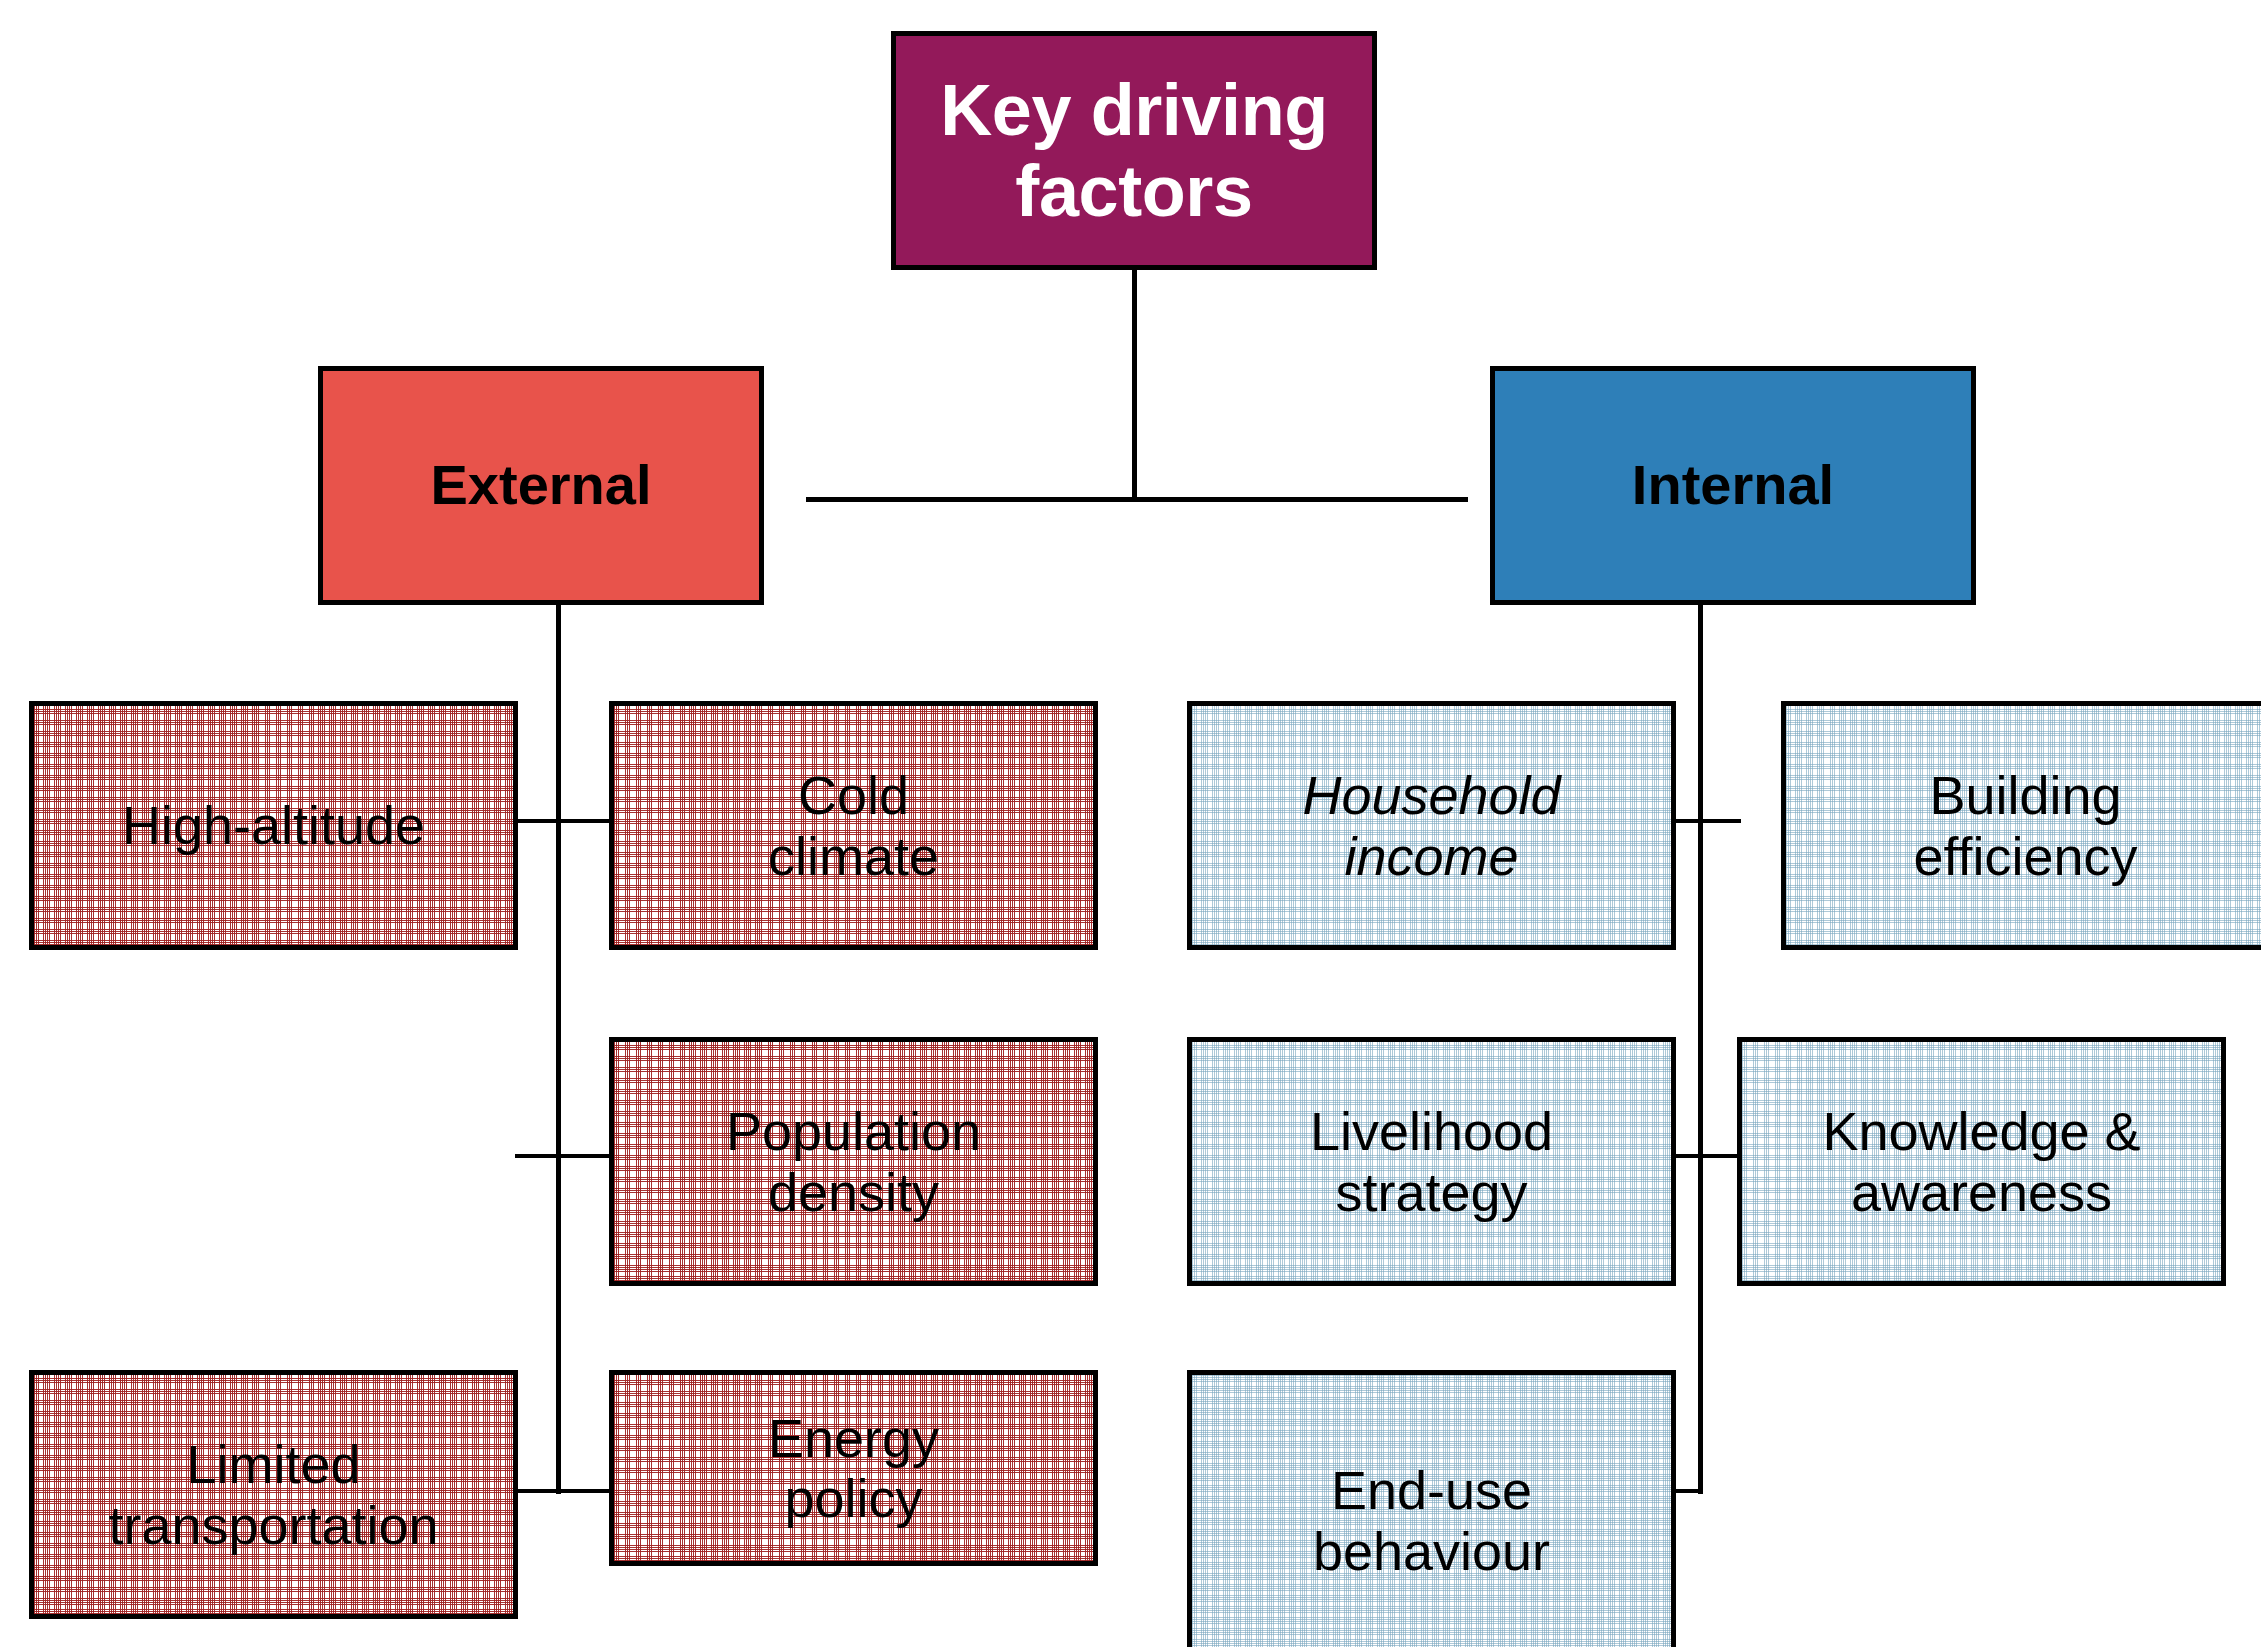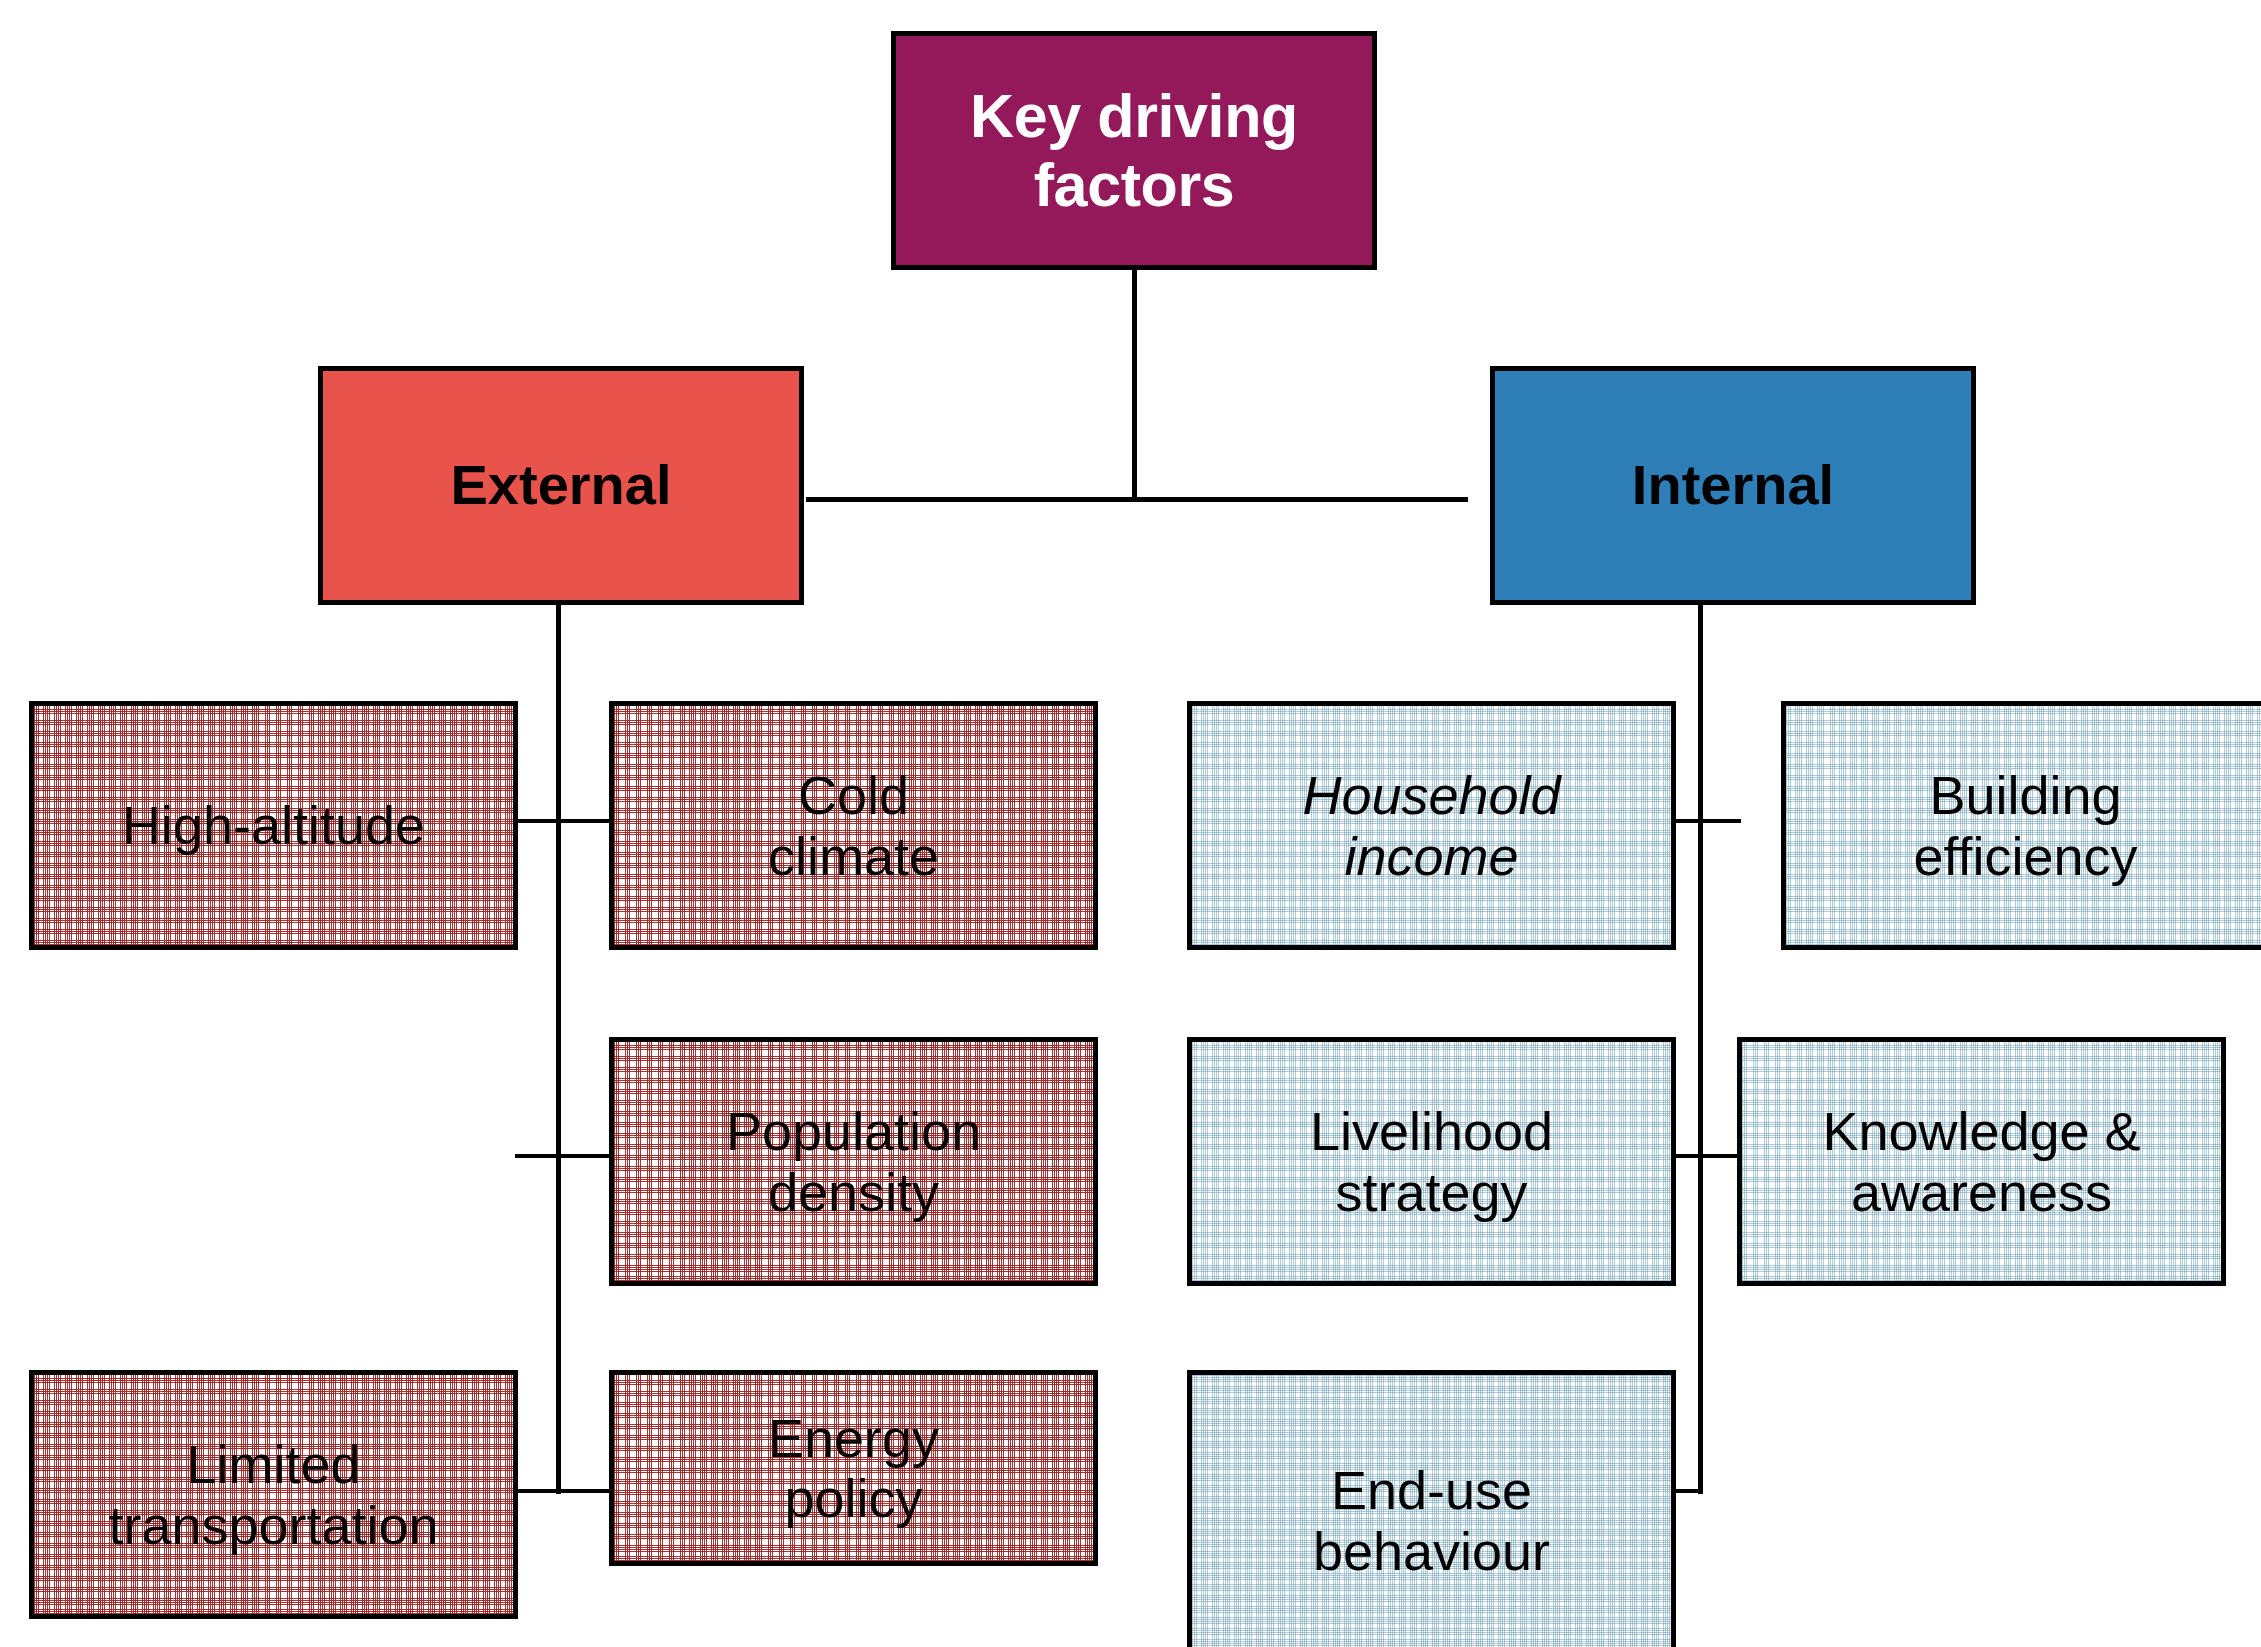--- a/index.html
+++ b/index.html
@@ -32,21 +32,21 @@
     line-height: 1.12;
     white-space: pre-line;
     overflow: hidden;
   }
 
   
   .node.root {
     background: #93195A;
     color: #ffffff;
     font-weight: bold;
-    font-size: 61px;
+    font-size: 72px;
     letter-spacing: -0.4px;
   }
 
   
   .node.cat-external {
     background: #E8534B;
     font-weight: bold;
     font-size: 56px;
   }
   .node.cat-internal {
@@ -102,21 +102,21 @@
   <div class="edge thin-h" style="left:515px; top:1489px; width:97px;"></div>
 
   <div class="edge v" style="left:1698px; top:602px; height:892px;"></div>
 
   <div class="edge thin-h" style="left:1673px; top:819px; width:68px;"></div>
   <div class="edge thin-h" style="left:1673px; top:1154px; width:68px;"></div>
   <div class="edge thin-h" style="left:1673px; top:1489px; width:29px;"></div>
 
   <div class="node root" style="left:891px; top:31px; width:486px; height:239px;">Key driving factors</div>
 
-  <div class="node cat-external" style="left:318px; top:366px; width:486px; height:239px;">External</div>
+  <div class="node cat-external" style="left:318px; top:366px; width:446px; height:239px;">External</div>
 
   <div class="node cat-internal" style="left:1468px; top:366px; width:486px; height:239px;margin-left:22px;">Internal</div>
 
   <div class="node leaf leaf-ext" style="left:29px; top:701px; width:489px; height:249px;">High-altitude</div>
 
 
   <div class="node leaf leaf-ext" style="left:29px; top:1370px; width:489px; height:249px;">Limited
 transportation</div>
 
   <div class="node leaf leaf-ext" style="left:609px; top:701px; width:489px; height:249px;">Cold

